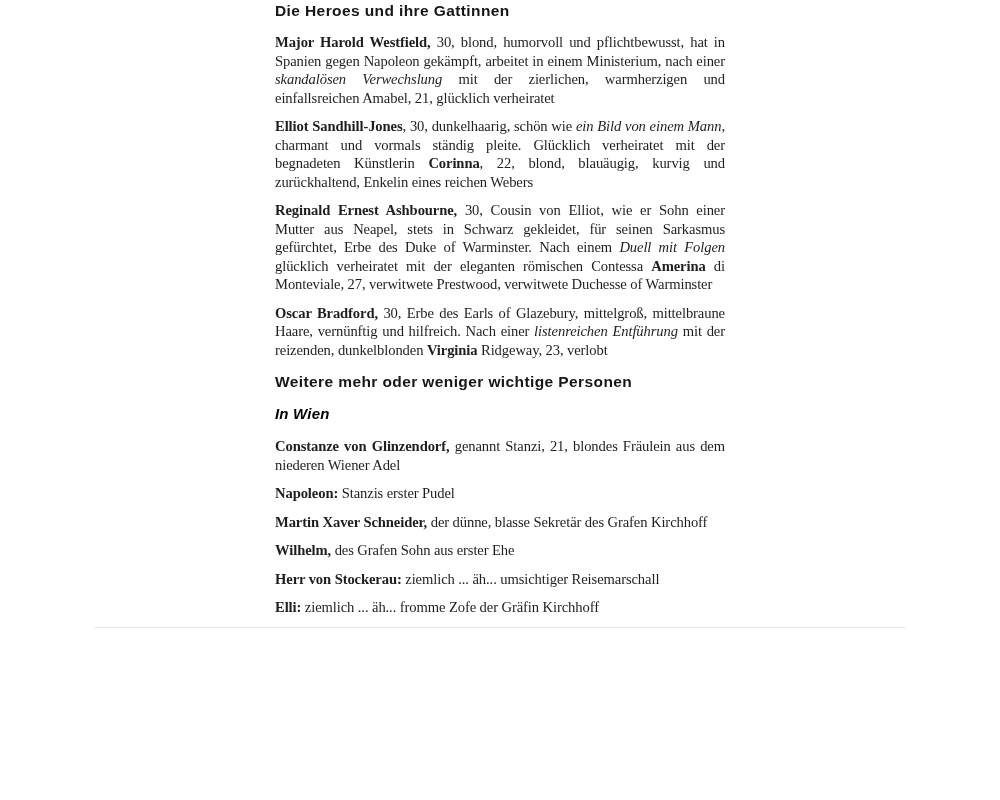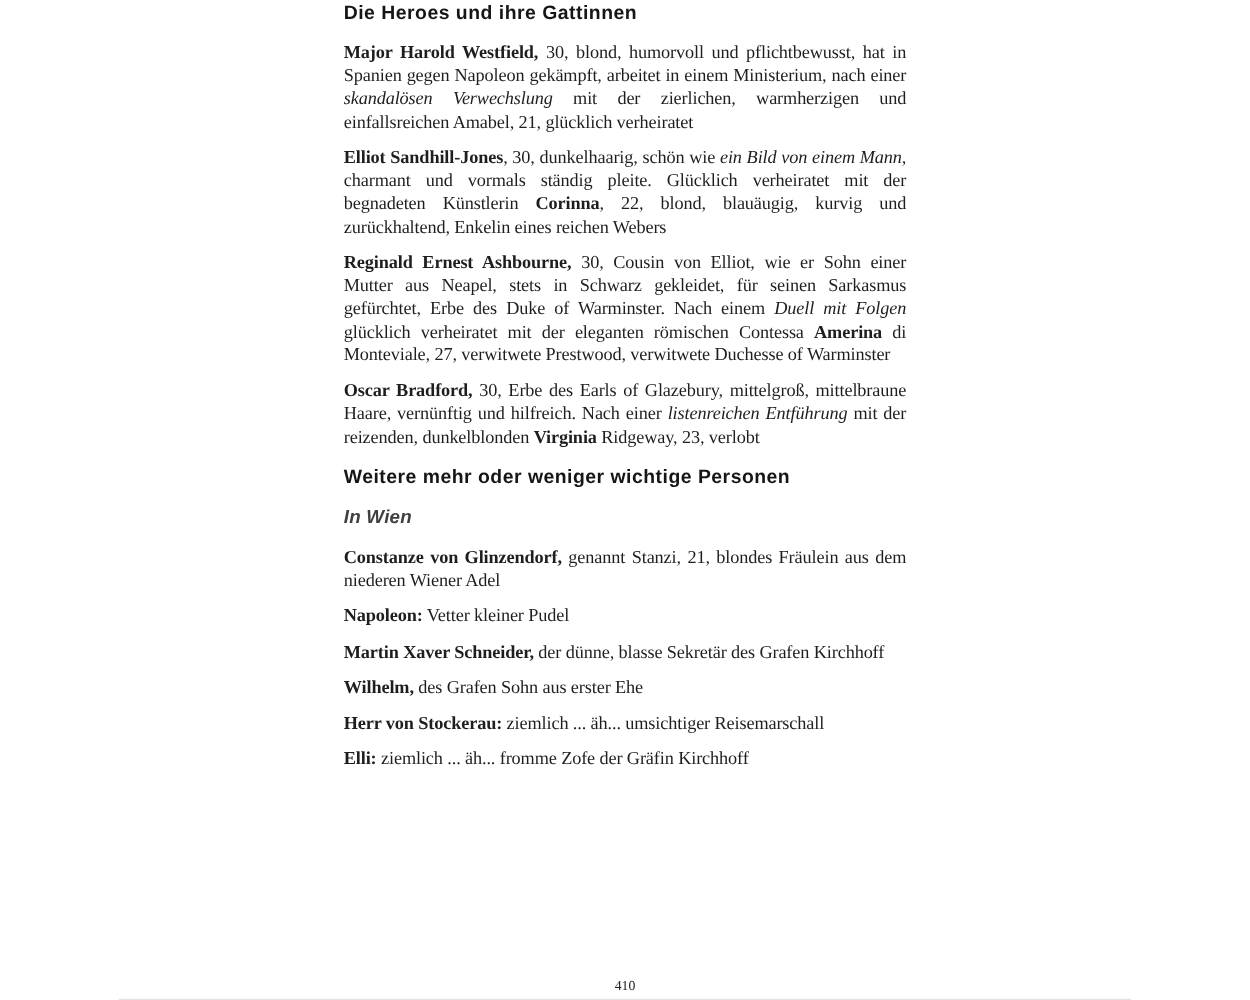--- a/index.html
+++ b/index.html
@@ -3,21 +3,21 @@
 <meta charset="utf-8">
 <style>
   html, body {
     margin: 0;
     padding: 0;
     background: #ffffff;
   }
   .page {
     position: relative;
     width: 1000px;
-    height: 800px;
+    height: 628px;
     background: #ffffff;
     color: #1e1e1e;
     font-family: "Liberation Serif", serif;
     overflow: hidden;
   }
   .text-column {
     position: absolute;
     left: 275px;
     top: 1px;
     width: 450px;
@@ -34,21 +34,21 @@
   .section-weitere {
     margin-top: 13px;
   }
   .subheading {
     font-family: "Liberation Sans", sans-serif;
     font-weight: 700;
     font-style: italic;
     font-size: 15px;
     line-height: 19px;
     letter-spacing: 0.2px;
-    color: #404040;
+    color: #000000;
     margin: 8px 0 14px 0;
   }
   .para {
     font-size: 14.6px;
     line-height: 18.5px;
     letter-spacing: -0.1px;
     text-align: justify;
     margin: 0 0 10px 0;
     hyphens: auto;
     -webkit-hyphens: auto;
@@ -90,21 +90,21 @@
           <p class="para" lang="de"><span class="b">Reginald Ernest Ashbourne,</span><span class="n"> 30, Cousin von Elliot, wie er Sohn einer Mutter aus Neapel, stets in Schwarz gekleidet, für seinen Sarkasmus gefürchtet, Erbe des Duke of Warminster. Nach einem </span><span class="i">Duell mit Folgen</span><span class="n"> glücklich verheiratet mit der eleganten römischen Contessa </span><span class="b">Amerina</span><span class="n"> di Monteviale, 27, verwitwete Prestwood, verwitwete Duchesse of Warminster</span></p>
           <p class="para" lang="de"><span class="b">Oscar Bradford,</span><span class="n"> 30, Erbe des Earls of Glazebury, mittelgroß, mittelbraune Haare, vernünftig und hilfreich. Nach einer </span><span class="i">listenreichen Entführung</span><span class="n"> mit der reizenden, dunkelblonden </span><span class="b">Virginia</span><span class="n"> Ridgeway, 23, verlobt</span></p>
         </div>
     </section>
 
     <section class="section-weitere">
       <h1 class="section-heading">Weitere mehr oder weniger wichtige Personen</h1>
       <h2 class="subheading">In Wien</h2>
       <div class="paragraphs">
           <p class="para" lang="de"><span class="b">Constanze von Glinzendorf,</span><span class="n"> genannt Stanzi, 21, blondes Fräulein aus dem niederen Wiener Adel</span></p>
-          <p class="para" lang="de"><span class="b">Napoleon:</span><span class="n"> Vetter kleiner Pudel</span></p>
+          <p class="para" lang="de"><span class="b">Napoleon:</span><span class="n"> Stanzis erster Pudel</span></p>
           <p class="para" lang="de"><span class="b">Martin Xaver Schneider,</span><span class="n"> der dünne, blasse Sekretär des Grafen Kirchhoff</span></p>
           <p class="para" lang="de"><span class="b">Wilhelm,</span><span class="n"> des Grafen Sohn aus erster Ehe</span></p>
           <p class="para" lang="de"><span class="b">Herr von Stockerau:</span><span class="n"> ziemlich ... äh... umsichtiger Reisemarschall</span></p>
           <p class="para" lang="de"><span class="b">Elli:</span><span class="n"> ziemlich ... äh... fromme Zofe der Gräfin Kirchhoff</span></p>
         </div>
     </section>
 
   </main>
 
   <div class="page-number">410</div>

